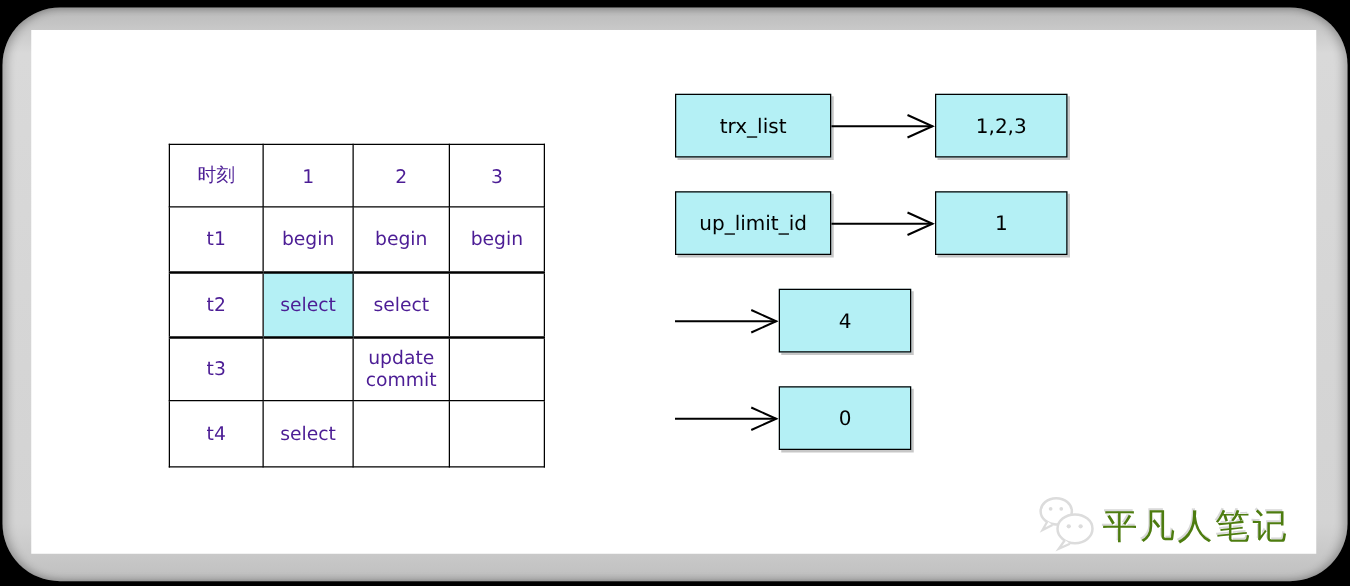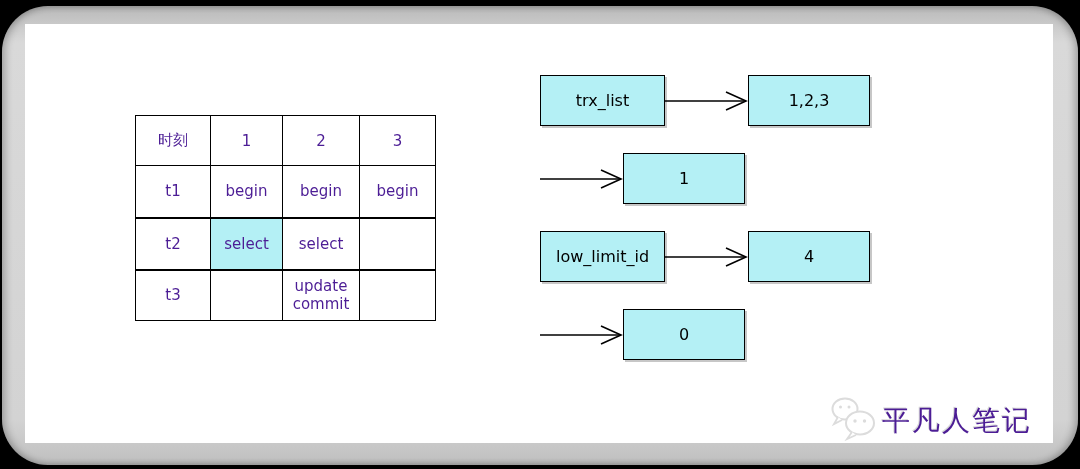--- a/index.html
+++ b/index.html
@@ -38,32 +38,32 @@
   
   .pairs { position:absolute; left:515px; top:51px; }
   .pair { display:flex; align-items:center; height:51px; margin-bottom:27px; }
   .kbox, .vbox {
     height:51px; background:var(--hl,#b4f0f5); border:1.5px solid #000;
     box-shadow:2px 2px 0 rgba(0,0,0,0.22);
     display:flex; align-items:center; justify-content:center;
     font-size:16px; color:#000;
   }
   .kbox { width:125px;text-align:center; }
-  .vbox { width:122px; }
+  .vbox { width:106px; }
   .arrow { width:83px; height:26px; flex:0 0 83px; }
   .arrow svg { display:block; }
 
   
   .watermark {
     position:absolute; left:804px; top:372px;
     display:flex; align-items:center; gap:5px;
     pointer-events:none;
   }
   .watermark-text {
-    font-size:28px; letter-spacing:2px; color:#4c1d95;
+    font-size:28px; letter-spacing:2px; color:#4d7c0f;
     text-shadow:1px 1px 0 #ffffff, -1px -1px 0 #d9d9d9;
     white-space:nowrap;
   }
 </style>
 </head>
 <body>
 
 <div class="slab"></div>
 
 <div class="canvas">
@@ -96,45 +96,51 @@
           <td>select</td>
           <td></td>
         </tr>
         <tr>
           <td style="height: 51px;">t3</td>
           <td></td>
           <td class="multiline">update
 commit</td>
           <td></td>
         </tr>
+        <tr>
+          <td style="height: 53px;">t4</td>
+          <td>select</td>
+          <td></td>
+          <td></td>
+        </tr>
       </tbody>
   </table>
 
   <div class="pairs">
       <div class="pair">
         <div class="kbox">trx_list</div>
         <div class="arrow">
           <svg width="83" height="26" viewBox="0 0 83 26">
             <line x1="0" y1="13" x2="81" y2="13" stroke="#000" stroke-width="1.6"></line>
             <polyline points="61,4 81,13 61,22" fill="none" stroke="#000" stroke-width="1.6"></polyline>
           </svg>
         </div>
         <div class="vbox">1,2,3</div>
       </div>
       <div class="pair">
+        <div class="kbox">up_limit_id</div>
         <div class="arrow">
           <svg width="83" height="26" viewBox="0 0 83 26">
             <line x1="0" y1="13" x2="81" y2="13" stroke="#000" stroke-width="1.6"></line>
             <polyline points="61,4 81,13 61,22" fill="none" stroke="#000" stroke-width="1.6"></polyline>
           </svg>
         </div>
         <div class="vbox">1</div>
       </div>
       <div class="pair">
-        <div class="kbox">low_limit_id</div>
         <div class="arrow">
           <svg width="83" height="26" viewBox="0 0 83 26">
             <line x1="0" y1="13" x2="81" y2="13" stroke="#000" stroke-width="1.6"></line>
             <polyline points="61,4 81,13 61,22" fill="none" stroke="#000" stroke-width="1.6"></polyline>
           </svg>
         </div>
         <div class="vbox">4</div>
       </div>
       <div class="pair">
         <div class="arrow">

